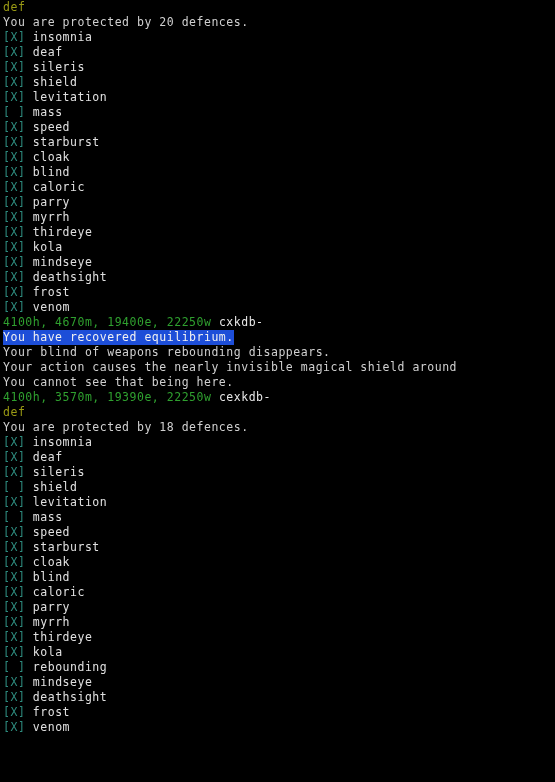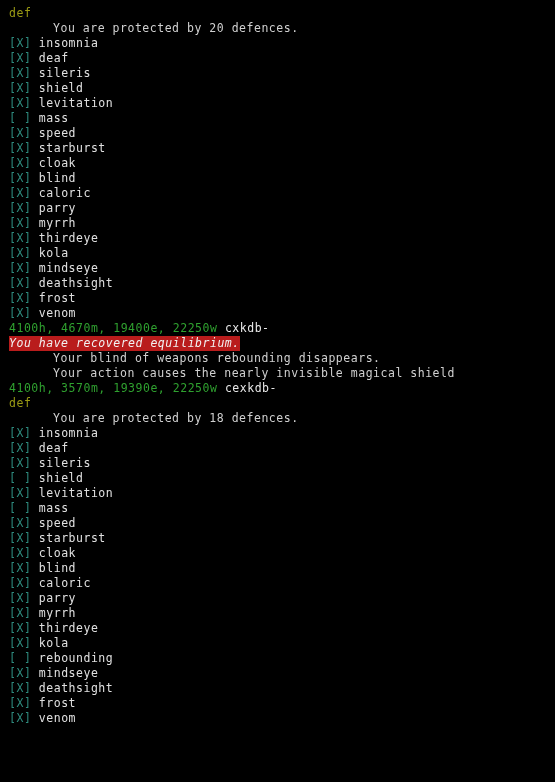--- a/index.html
+++ b/index.html
@@ -10,48 +10,47 @@
   body {
     width: 555px;
     height: 782px;
     overflow: hidden;
     font-family: "DejaVu Sans Mono", "Liberation Mono", monospace;
   }
   #terminal {
     width: 458px;
     height: 782px;
     background: #000000;
-    padding: 6px;
+    padding: 0;
     box-sizing: border-box;
     overflow: hidden;
   }
   .line {
     font-family: "DejaVu Sans Mono", "Liberation Mono", monospace;
     font-size: 11.5px;
     line-height: 15px;
     height: 15px;
     white-space: pre;
     letter-spacing: 0.52px;
     padding-left: 3px;
     color: #c8c8c8;
   }
   .seg { white-space: pre; }
   
   .c-cmd      { color: #9a9a14; }   
-  .c-text     { color: #d0d0d0; margin-left: 44px; }   
+  .c-text     { color: #d0d0d0; }   
   .c-brackets { color: #2e8b7e; }   
   .c-def      { color: #e0e0e0; }   
   .c-vitals   { color: #2fa02f; }   
   .c-prompt   { color: #e8e8e8; }   
   .hl-equi {
-    background: #b91c1c;
+    background: #1d4ed8;
     color: #f2f2f2;
     display: inline-block;
     padding: 0 0px;
-    font-style: italic;
   }
 </style>
 </head>
 <body>
 
 <div id="terminal">
     <div class="line"><span class="seg c-cmd">def</span></div>
     <div class="line"><span class="seg c-text">You are protected by 20 defences.</span></div>
     <div class="line"><span class="seg c-brackets">[X]</span><span class="seg c-def"> </span><span class="seg c-def">insomnia</span></div>
     <div class="line"><span class="seg c-brackets">[X]</span><span class="seg c-def"> </span><span class="seg c-def">deaf</span></div>
@@ -69,20 +68,21 @@
     <div class="line"><span class="seg c-brackets">[X]</span><span class="seg c-def"> </span><span class="seg c-def">thirdeye</span></div>
     <div class="line"><span class="seg c-brackets">[X]</span><span class="seg c-def"> </span><span class="seg c-def">kola</span></div>
     <div class="line"><span class="seg c-brackets">[X]</span><span class="seg c-def"> </span><span class="seg c-def">mindseye</span></div>
     <div class="line"><span class="seg c-brackets">[X]</span><span class="seg c-def"> </span><span class="seg c-def">deathsight</span></div>
     <div class="line"><span class="seg c-brackets">[X]</span><span class="seg c-def"> </span><span class="seg c-def">frost</span></div>
     <div class="line"><span class="seg c-brackets">[X]</span><span class="seg c-def"> </span><span class="seg c-def">venom</span></div>
     <div class="line"><span class="seg c-vitals">4100h, 4670m, 19400e, 22250w</span><span class="seg c-prompt"> </span><span class="seg c-prompt">cxkdb-</span></div>
     <div class="line"><span class="seg hl-equi">You have recovered equilibrium.</span></div>
     <div class="line"><span class="seg c-text">Your blind of weapons rebounding disappears.</span></div>
     <div class="line"><span class="seg c-text">Your action causes the nearly invisible magical shield around you to fade away.</span></div>
+    <div class="line"><span class="seg c-text">You cannot see that being here.</span></div>
     <div class="line"><span class="seg c-vitals">4100h, 3570m, 19390e, 22250w</span><span class="seg c-prompt"> </span><span class="seg c-prompt">cexkdb-</span></div>
     <div class="line"><span class="seg c-cmd">def</span></div>
     <div class="line"><span class="seg c-text">You are protected by 18 defences.</span></div>
     <div class="line"><span class="seg c-brackets">[X]</span><span class="seg c-def"> </span><span class="seg c-def">insomnia</span></div>
     <div class="line"><span class="seg c-brackets">[X]</span><span class="seg c-def"> </span><span class="seg c-def">deaf</span></div>
     <div class="line"><span class="seg c-brackets">[X]</span><span class="seg c-def"> </span><span class="seg c-def">sileris</span></div>
     <div class="line"><span class="seg c-brackets">[ ]</span><span class="seg c-def"> </span><span class="seg c-def">shield</span></div>
     <div class="line"><span class="seg c-brackets">[X]</span><span class="seg c-def"> </span><span class="seg c-def">levitation</span></div>
     <div class="line"><span class="seg c-brackets">[ ]</span><span class="seg c-def"> </span><span class="seg c-def">mass</span></div>
     <div class="line"><span class="seg c-brackets">[X]</span><span class="seg c-def"> </span><span class="seg c-def">speed</span></div>

